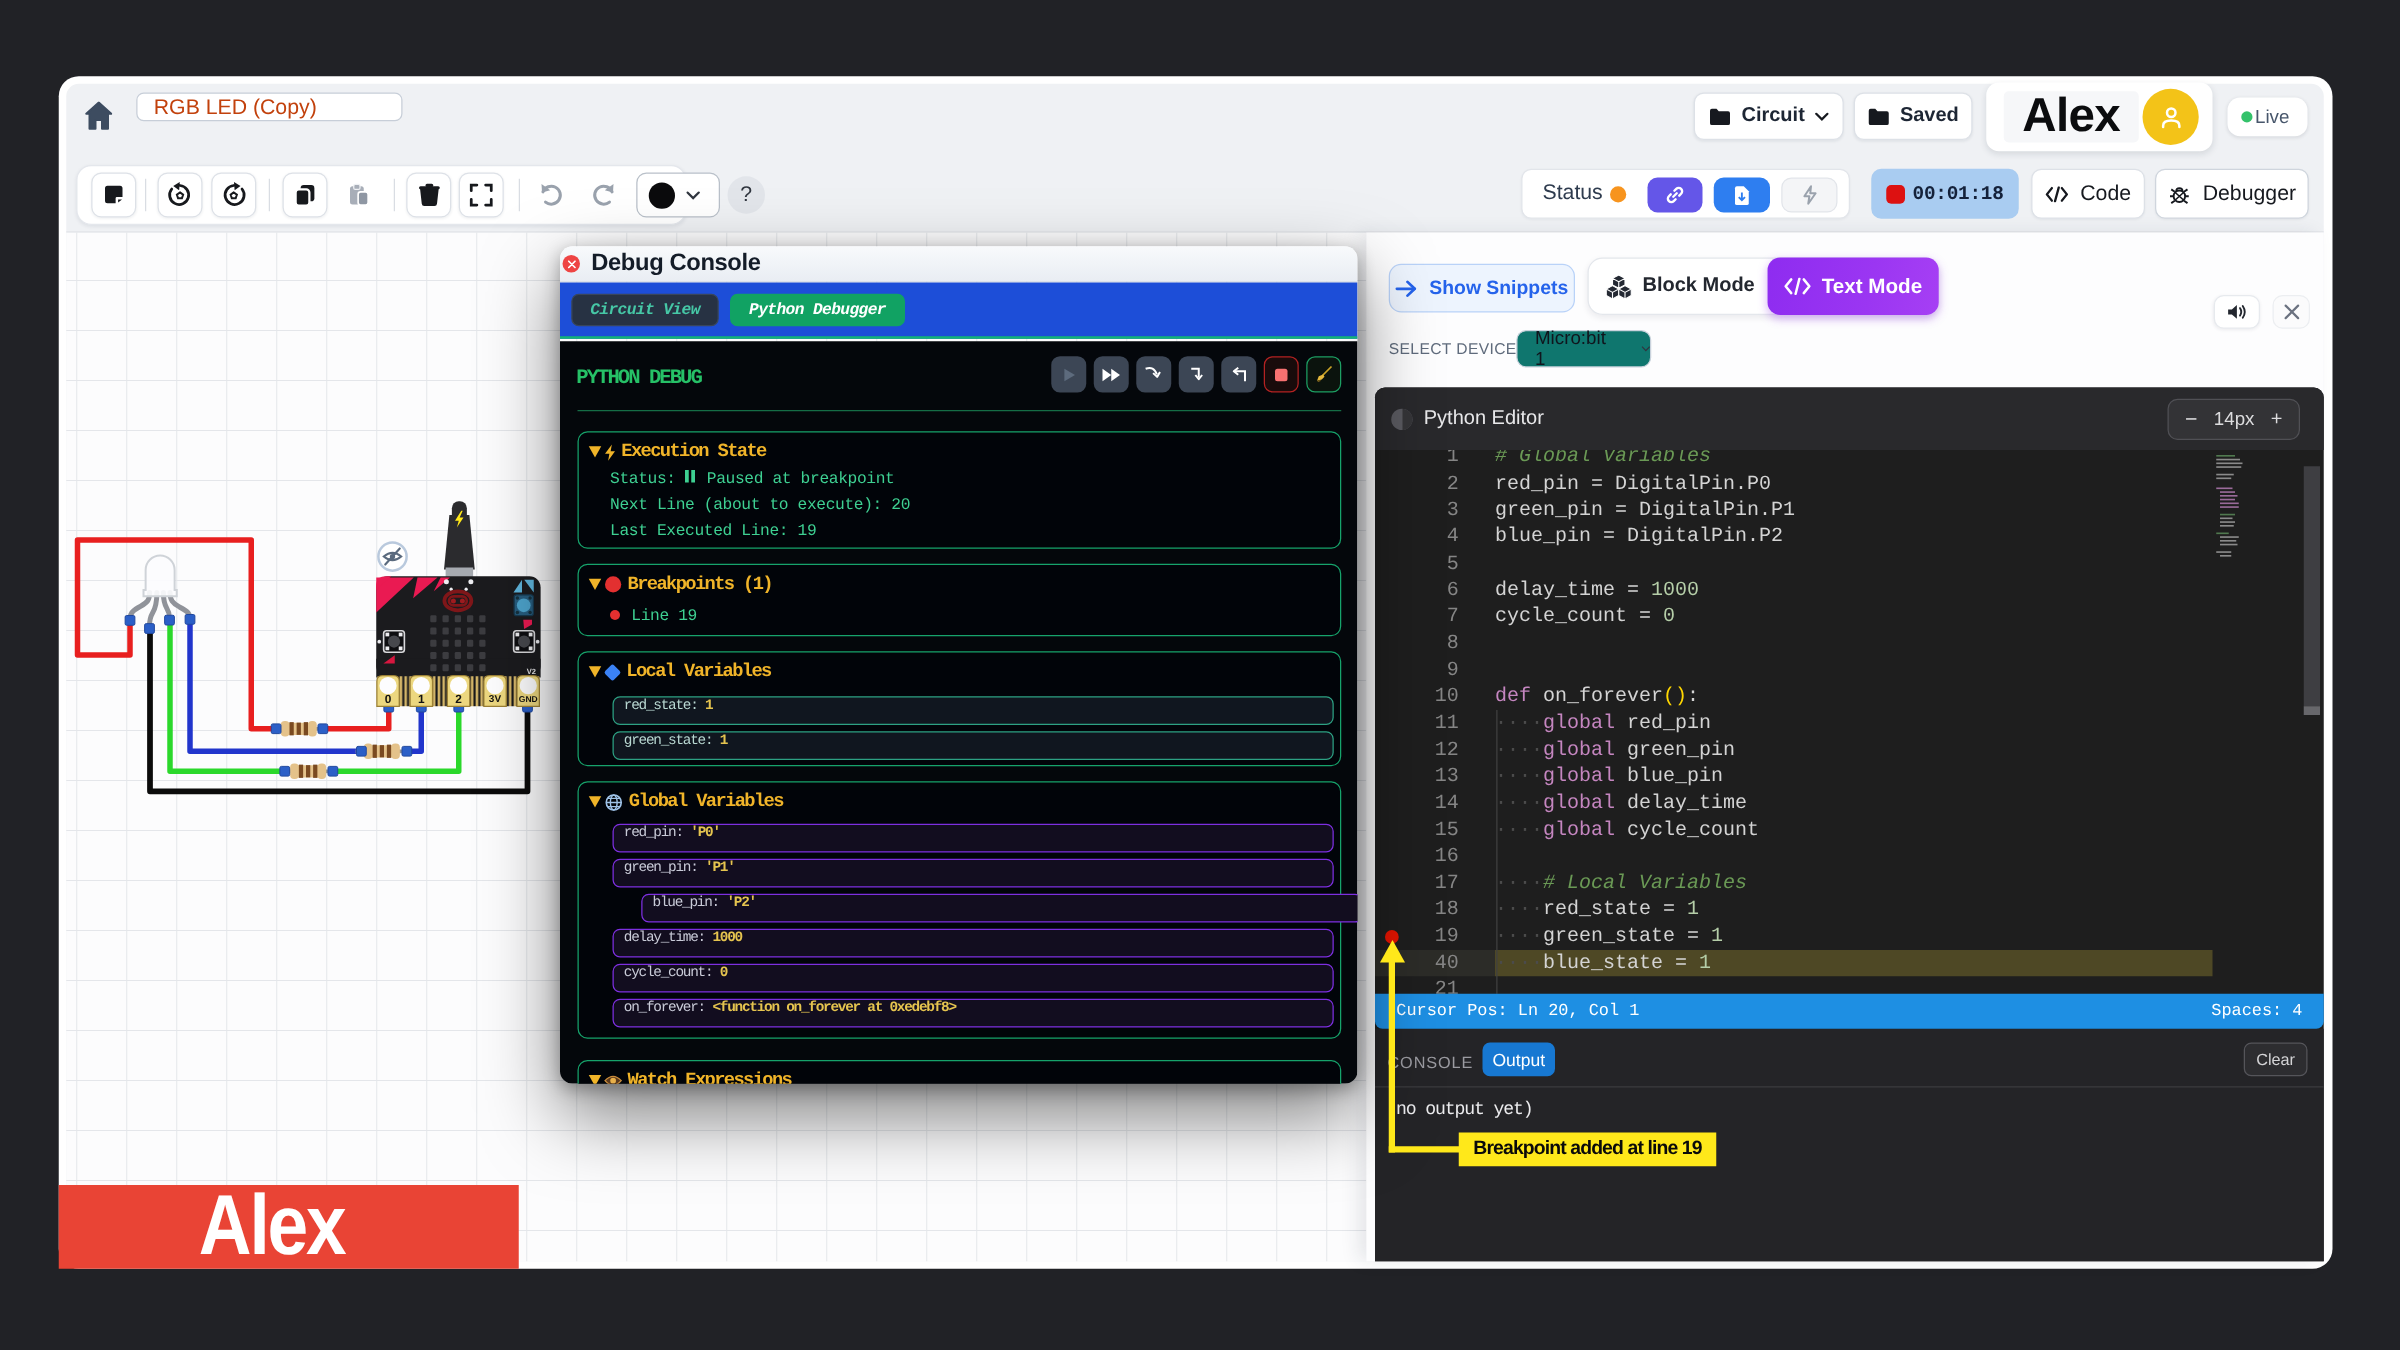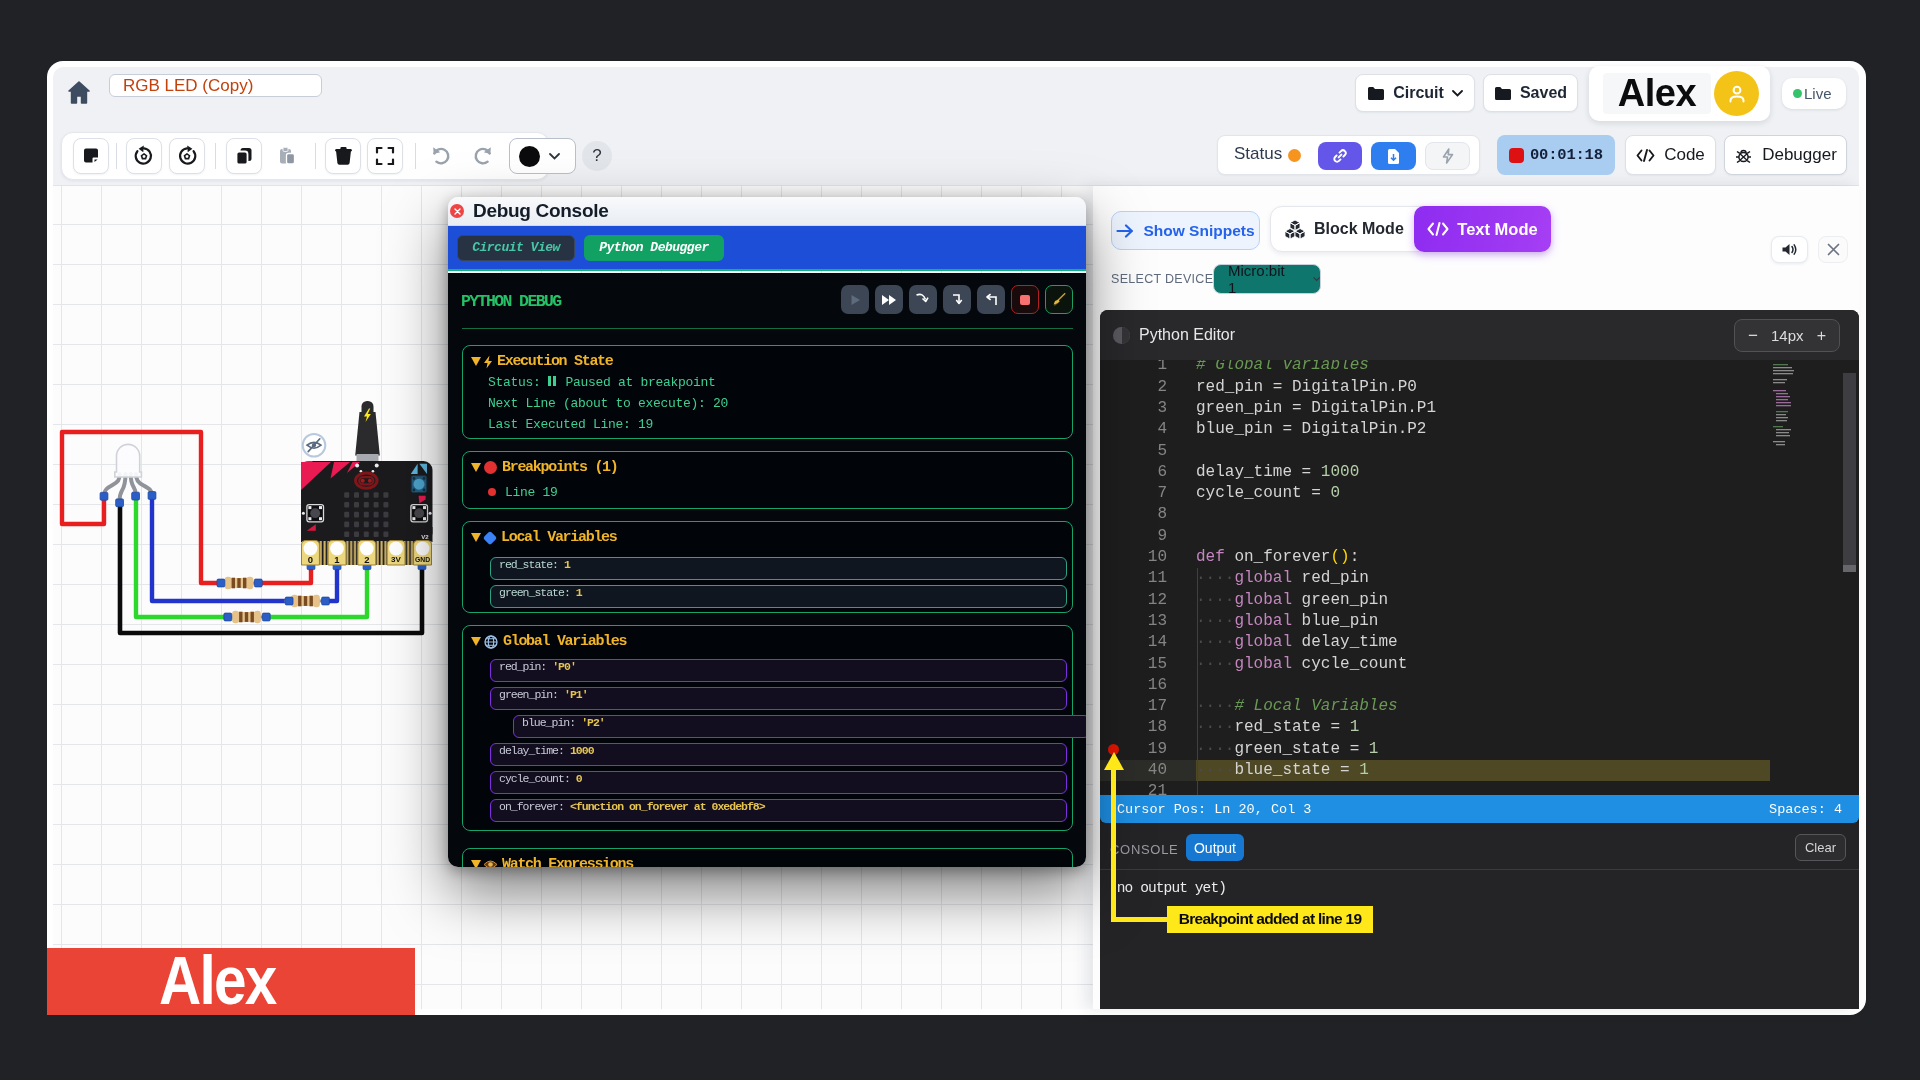--- a/index.html
+++ b/index.html
@@ -516,21 +516,21 @@
         <rect x="1" y="78" width="12" height="1.3" fill="#8a8a8a"></rect>
         <rect x="4" y="81" width="9" height="1.3" fill="#8a8a8a"></rect>
       </g>
     </svg>
   </div>
 
   <div class="abs" style="left:1843px;top:373px;width:13px;height:192px;background:#3e3e42;"></div>
   <div class="abs" style="left:1843px;top:565px;width:13px;height:7px;background:#67676b;"></div>
 
   <div class="abs mono" style="left:1100px;top:795px;width:759px;height:28px;background:#1e8fe3;border-radius:0 0 6px 6px;display:flex;align-items:center;justify-content:space-between;padding:0 17px;color:#fff;font-size:13.5px;z-index:6;">
-    <span>Cursor Pos: Ln 20, Col 3</span>
+    <span>Cursor Pos: Ln 20, Col 1</span>
     <span>Spaces:&nbsp;4</span>
   </div>
 
   <div class="abs" style="left:1100px;top:823px;width:759px;height:186px;background:#242427;"></div>
   <div class="abs" style="left:1110px;top:842px;font-size:13px;color:#9b9ba1;letter-spacing:0.7px;">CONSOLE</div>
   <div class="abs" style="left:1186px;top:834px;width:58px;height:27px;background:#1778d2;border-radius:6px;display:flex;align-items:center;justify-content:center;color:#fff;font-size:14px;">Output</div>
   <div class="abs" style="left:1795px;top:834px;width:51px;height:27px;background:#2d2d30;border:1px solid #55555a;border-radius:6px;display:flex;align-items:center;justify-content:center;color:#d4d4d6;font-size:13px;">Clear</div>
   <div class="abs" style="left:1100px;top:869px;width:759px;height:1px;background:#3b3b3f;"></div>
   <div class="abs mono" style="left:1109px;top:880px;font-size:14.5px;color:#ececee;letter-spacing:-0.9px;">(no output yet)</div>
 

